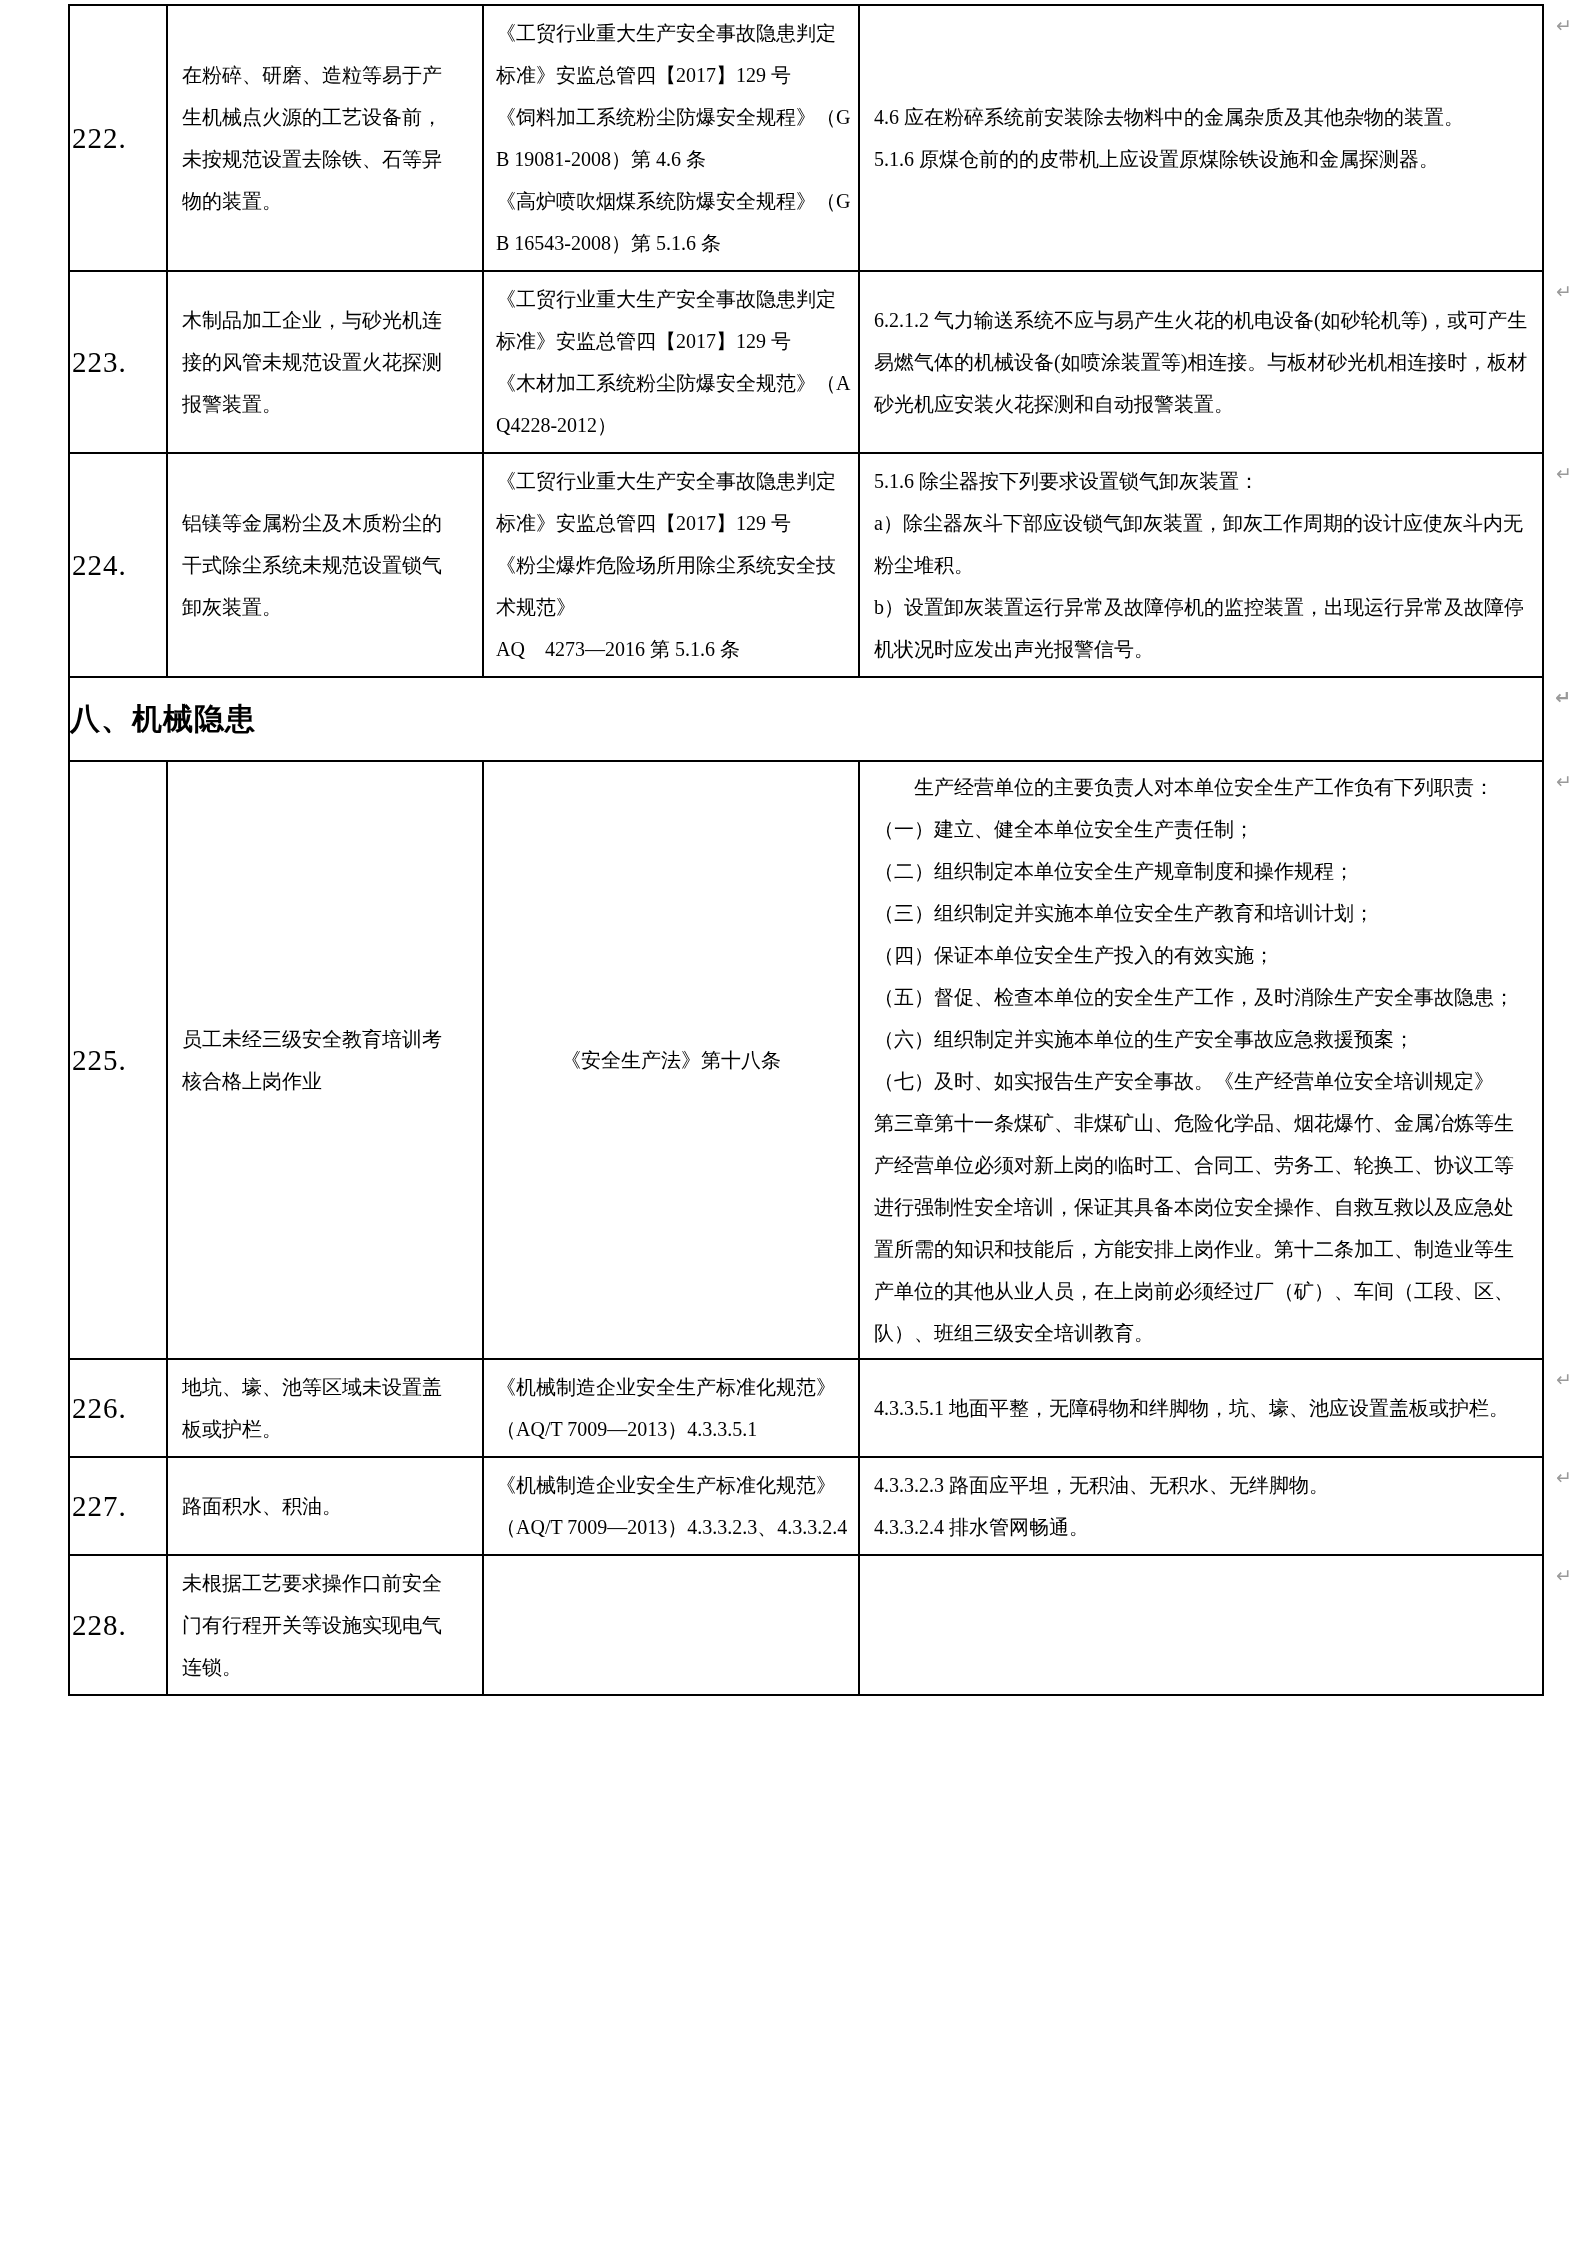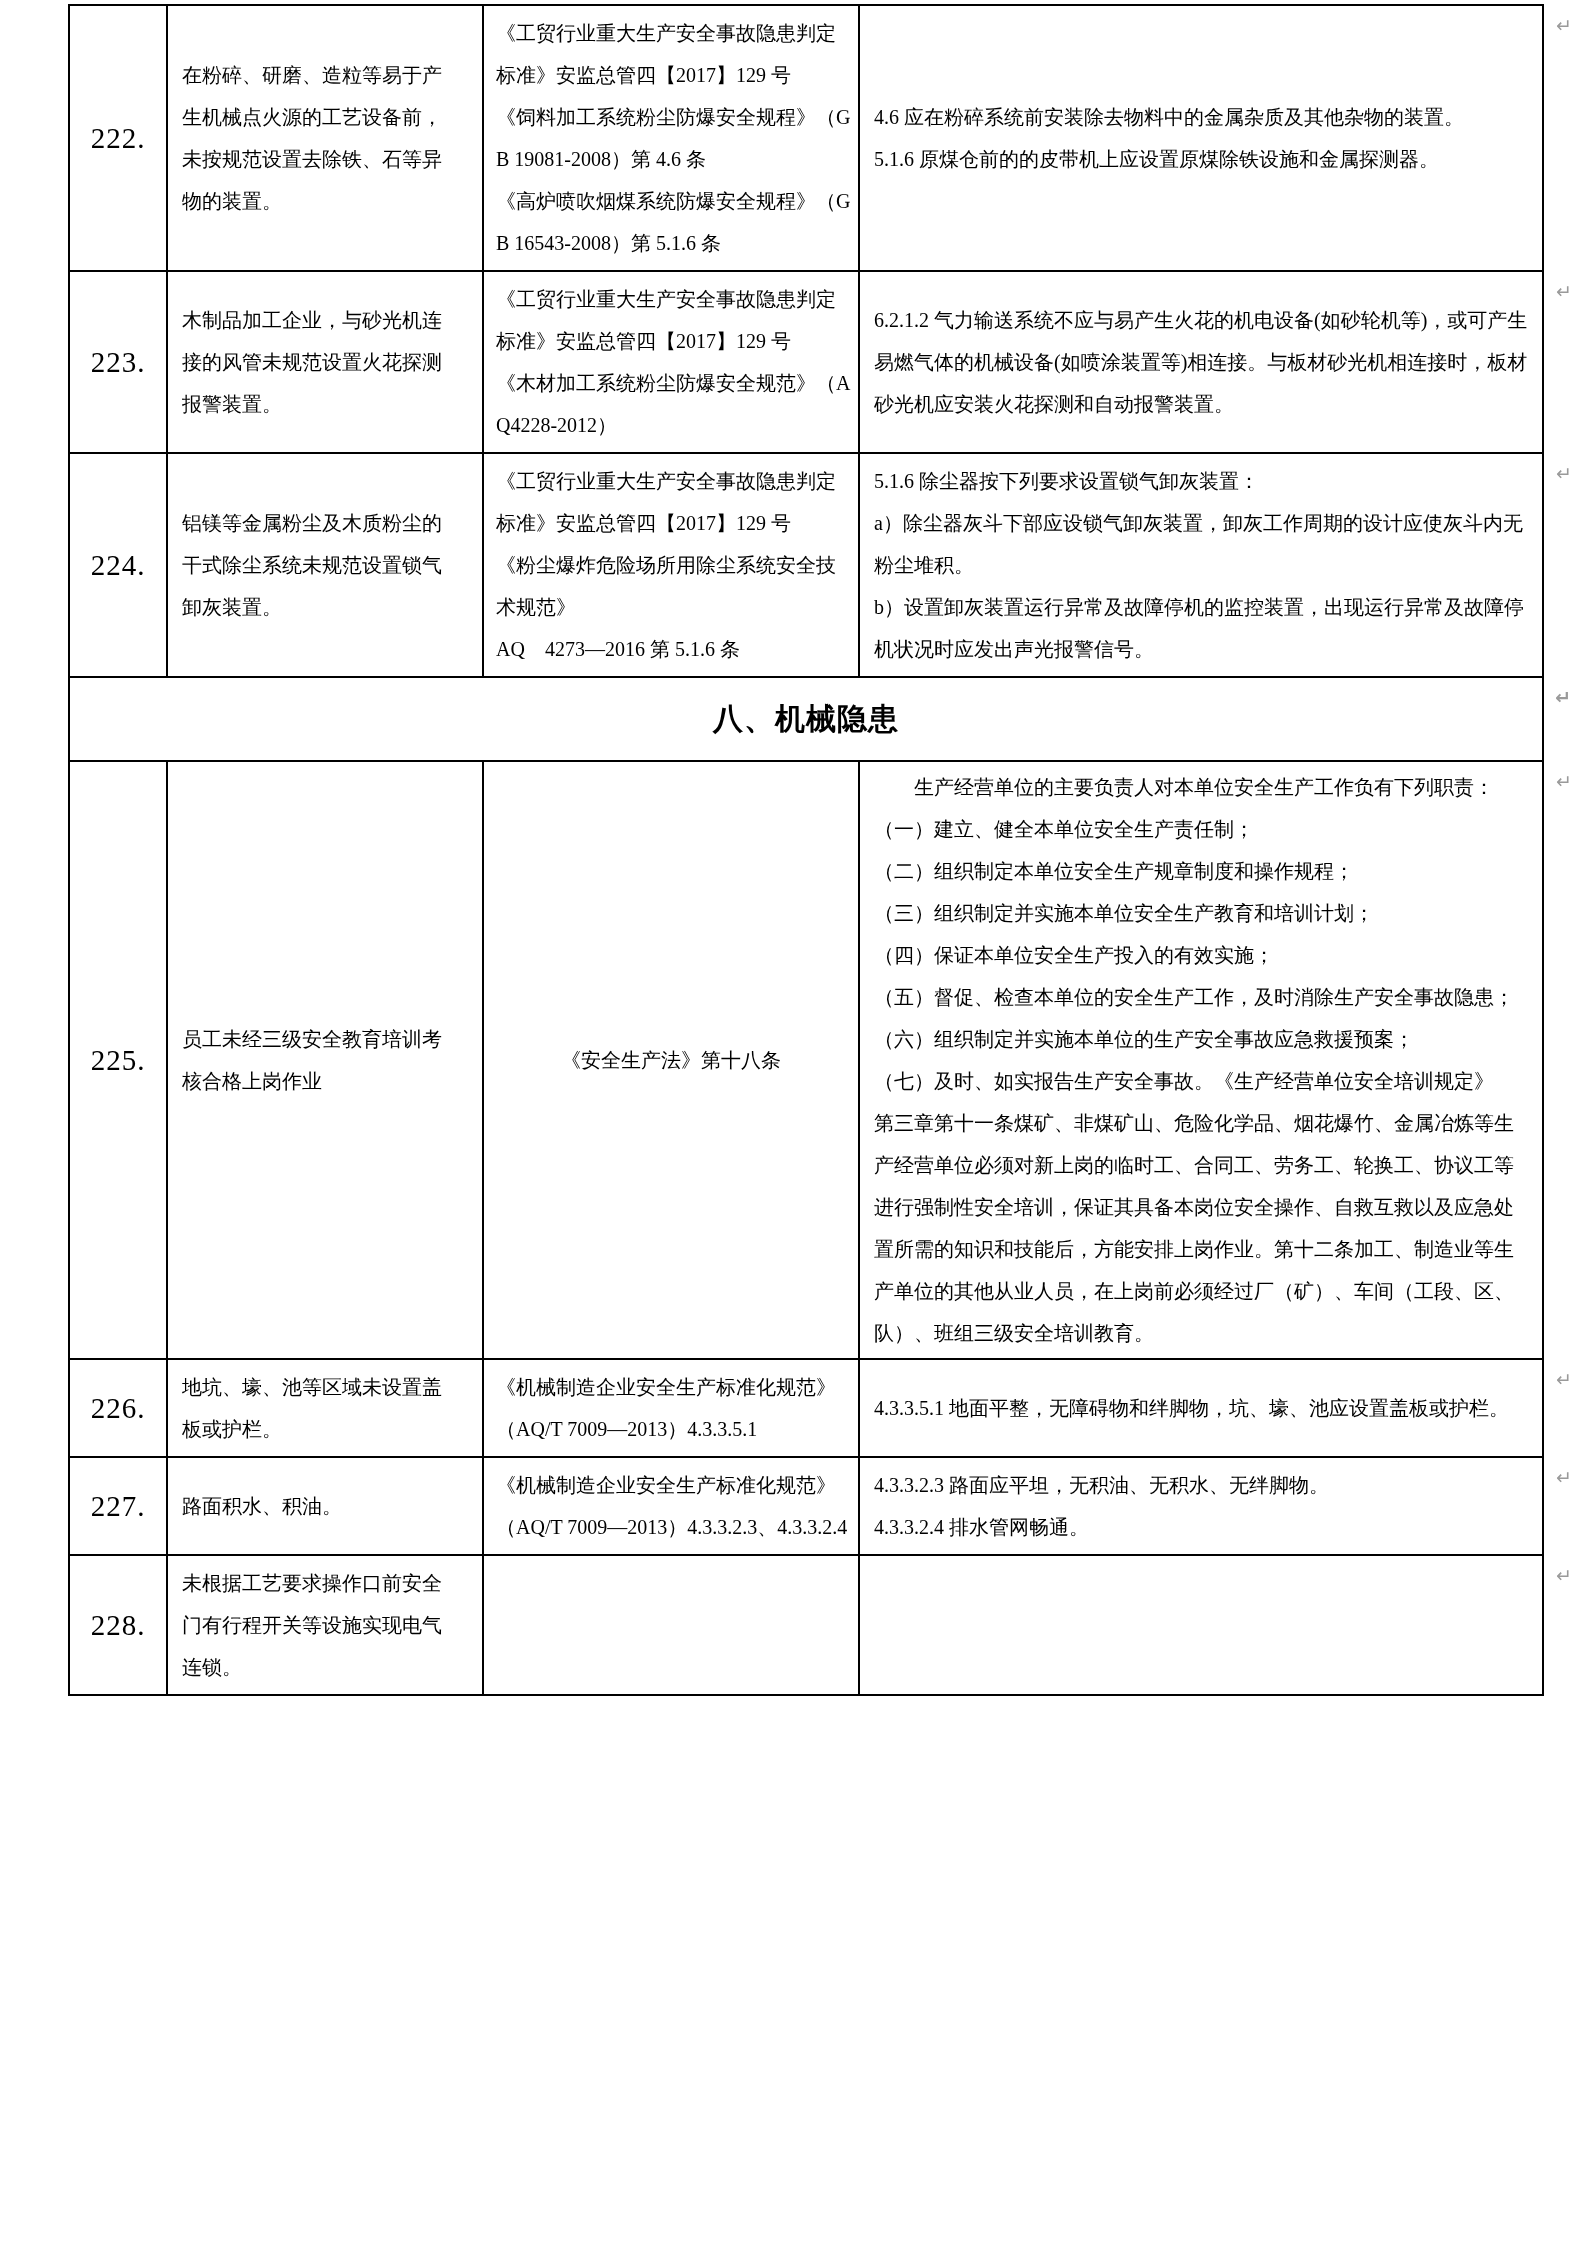--- a/index.html
+++ b/index.html
@@ -29,32 +29,31 @@
     font-size:20px;
     line-height:42px;
     vertical-align:middle;
     white-space:pre-line;
     word-break:break-all;
     position:relative;
     padding:6px 10px;
     box-sizing:border-box;
   }
   td.no{
-    text-align:center;
     font-size:29px;
     letter-spacing:1px;
     padding:20px 2px;
     white-space:nowrap;
   }
   td.desc{padding:6px 27px 6px 14px;}
   td.basis{padding:6px 6px 6px 12px;}
   td.req{padding:4px 14px;}
   td.basis.center{text-align:center;padding:6px 4px;}
   td.section{
-    text-align:center;
+    text-align:left;
     font-weight:bold;
     font-size:30px;
     padding:20px 0;
     letter-spacing:1px;
   }
   
   td.pmark::after{
     content:"\21B5";
     position:absolute;
     right:-30px;

